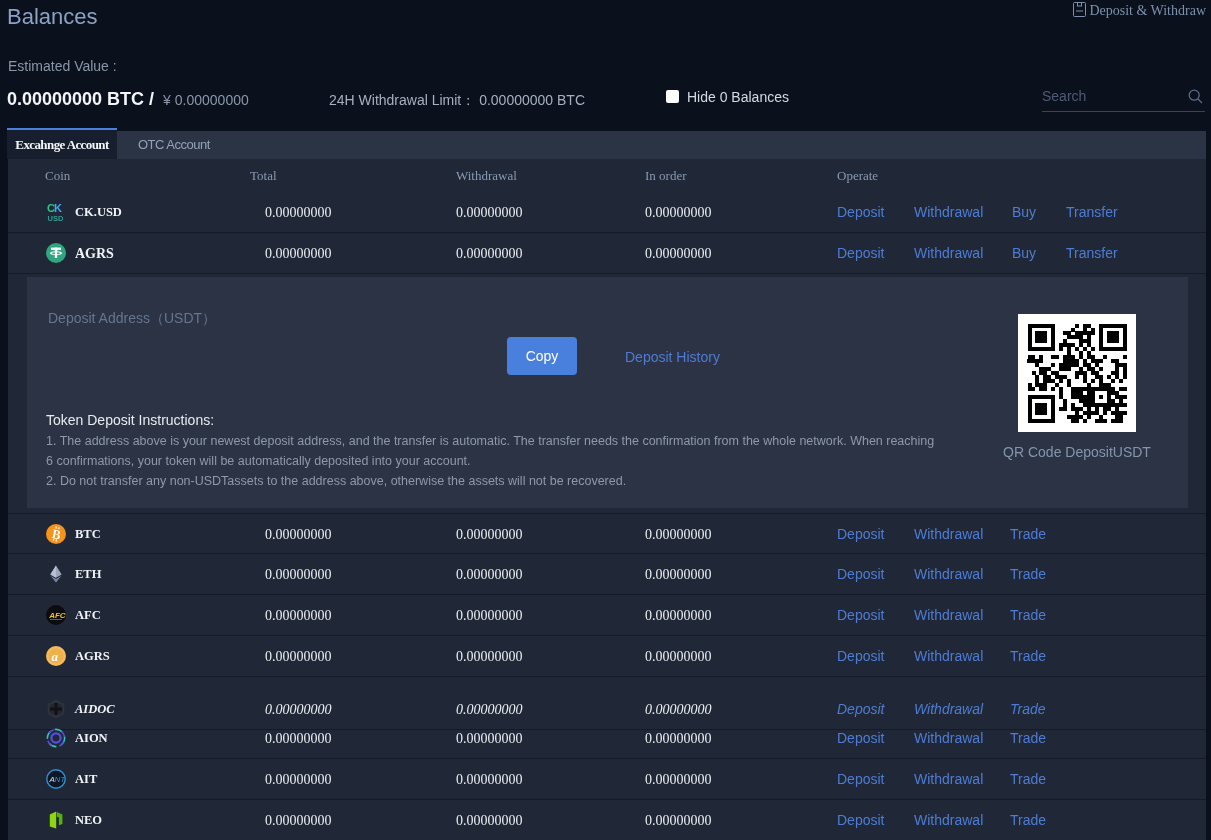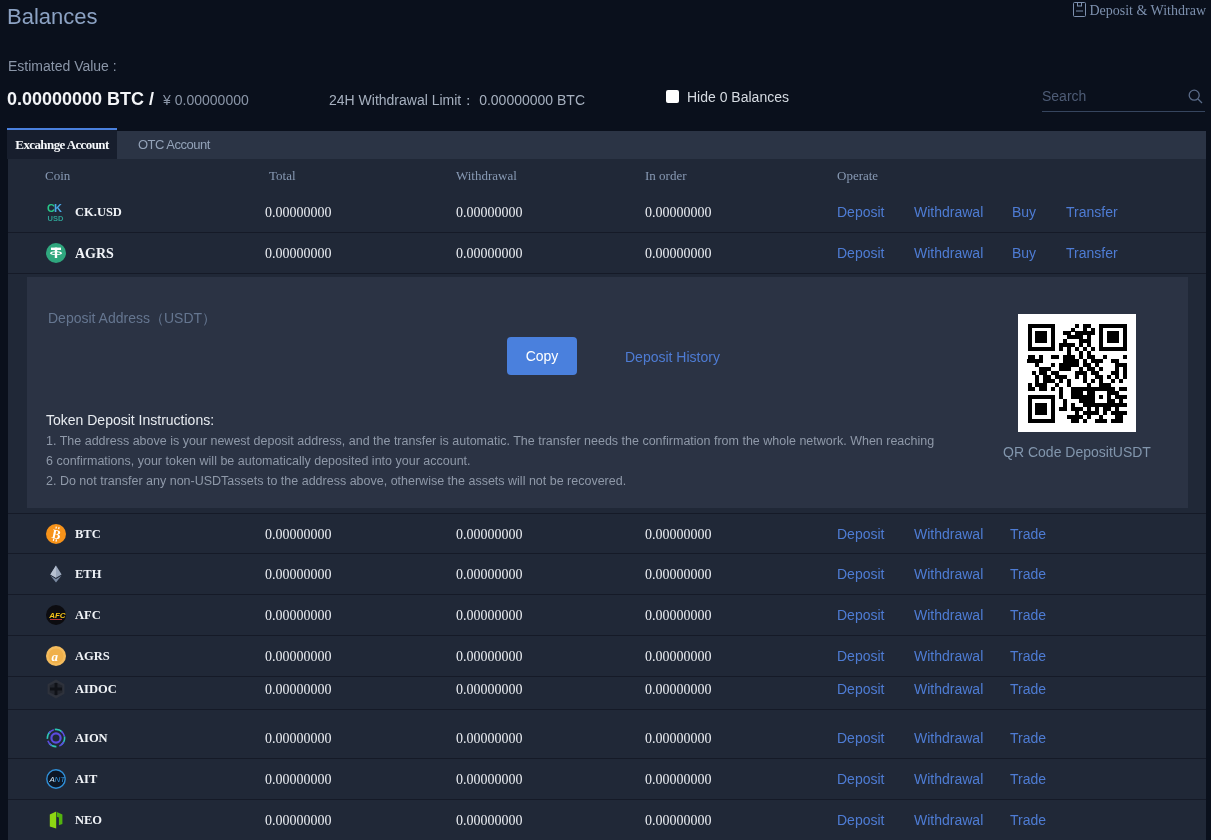--- a/index.html
+++ b/index.html
@@ -72,21 +72,21 @@
 </div>
 
 <div class="abs tabbar">
   <div class="tab-rest"></div>
   <div class="tab-active"><span>Excahnge Account</span></div>
   <div class="tab-otc">OTC Account</div>
 </div>
 
 <div class="abs table">
   <div class="th" style="left:37px">Coin</div>
-  <div class="th" style="left:261px">Total</div>
+  <div class="th" style="left:242px">Total</div>
   <div class="th" style="left:448px">Withdrawal</div>
   <div class="th" style="left:637px">In order</div>
   <div class="th" style="left:829px">Operate</div>
 
   <div class="row" style="top:33px">
     <span class="coin-ic"><svg width="20" height="20" viewBox="0 0 20 20">
           <text x="1" y="10" font-family="Liberation Sans,sans-serif" font-size="11" font-weight="bold" fill="#27c788">C</text>
           <text x="8" y="10" font-family="Liberation Sans,sans-serif" font-size="11" font-weight="bold" fill="#4aa8e8">K</text>
           <text x="1.5" y="19" font-family="Liberation Sans,sans-serif" font-size="7.5" font-weight="bold" fill="#2e9e92">USD</text>
         </svg></span>
@@ -186,21 +186,21 @@
           <text x="5.4" y="14.6" font-family="Liberation Serif,serif" font-size="13" font-weight="bold" font-style="italic" fill="#fff">a</text>
         </svg></span>
       <span class="cell cname" style="left:67px">AGRS</span>
       <span class="cell num" style="left:257px">0.00000000</span>
       <span class="cell num" style="left:448px">0.00000000</span>
       <span class="cell num" style="left:637px">0.00000000</span>
       <a class="cell link" style="left:829px">Deposit</a>
       <a class="cell link" style="left:906px">Withdrawal</a>
       <a class="cell link" style="left:1002px">Trade</a>
     </div>
-    <div class="row" style="top:156px;">
+    <div class="row" style="top:176px;font-style:italic;">
       <span class="coin-ic"><svg width="20" height="20" viewBox="0 0 20 20">
           <polygon points="10,0.5 18.4,5.2 18.4,14.8 10,19.5 1.6,14.8 1.6,5.2" fill="#2e323c"></polygon>
           <path d="M10 3.2 16.5 6.8v6.4L10 16.8 3.5 13.2V6.8z" fill="#23262e"></path>
           <path d="M10 4v12 M4 10h12" stroke="#101218" stroke-width="2.8" fill="none"></path>
         </svg></span>
       <span class="cell cname" style="left:67px">AIDOC</span>
       <span class="cell num" style="left:257px">0.00000000</span>
       <span class="cell num" style="left:448px">0.00000000</span>
       <span class="cell num" style="left:637px">0.00000000</span>
       <a class="cell link" style="left:829px">Deposit</a>

